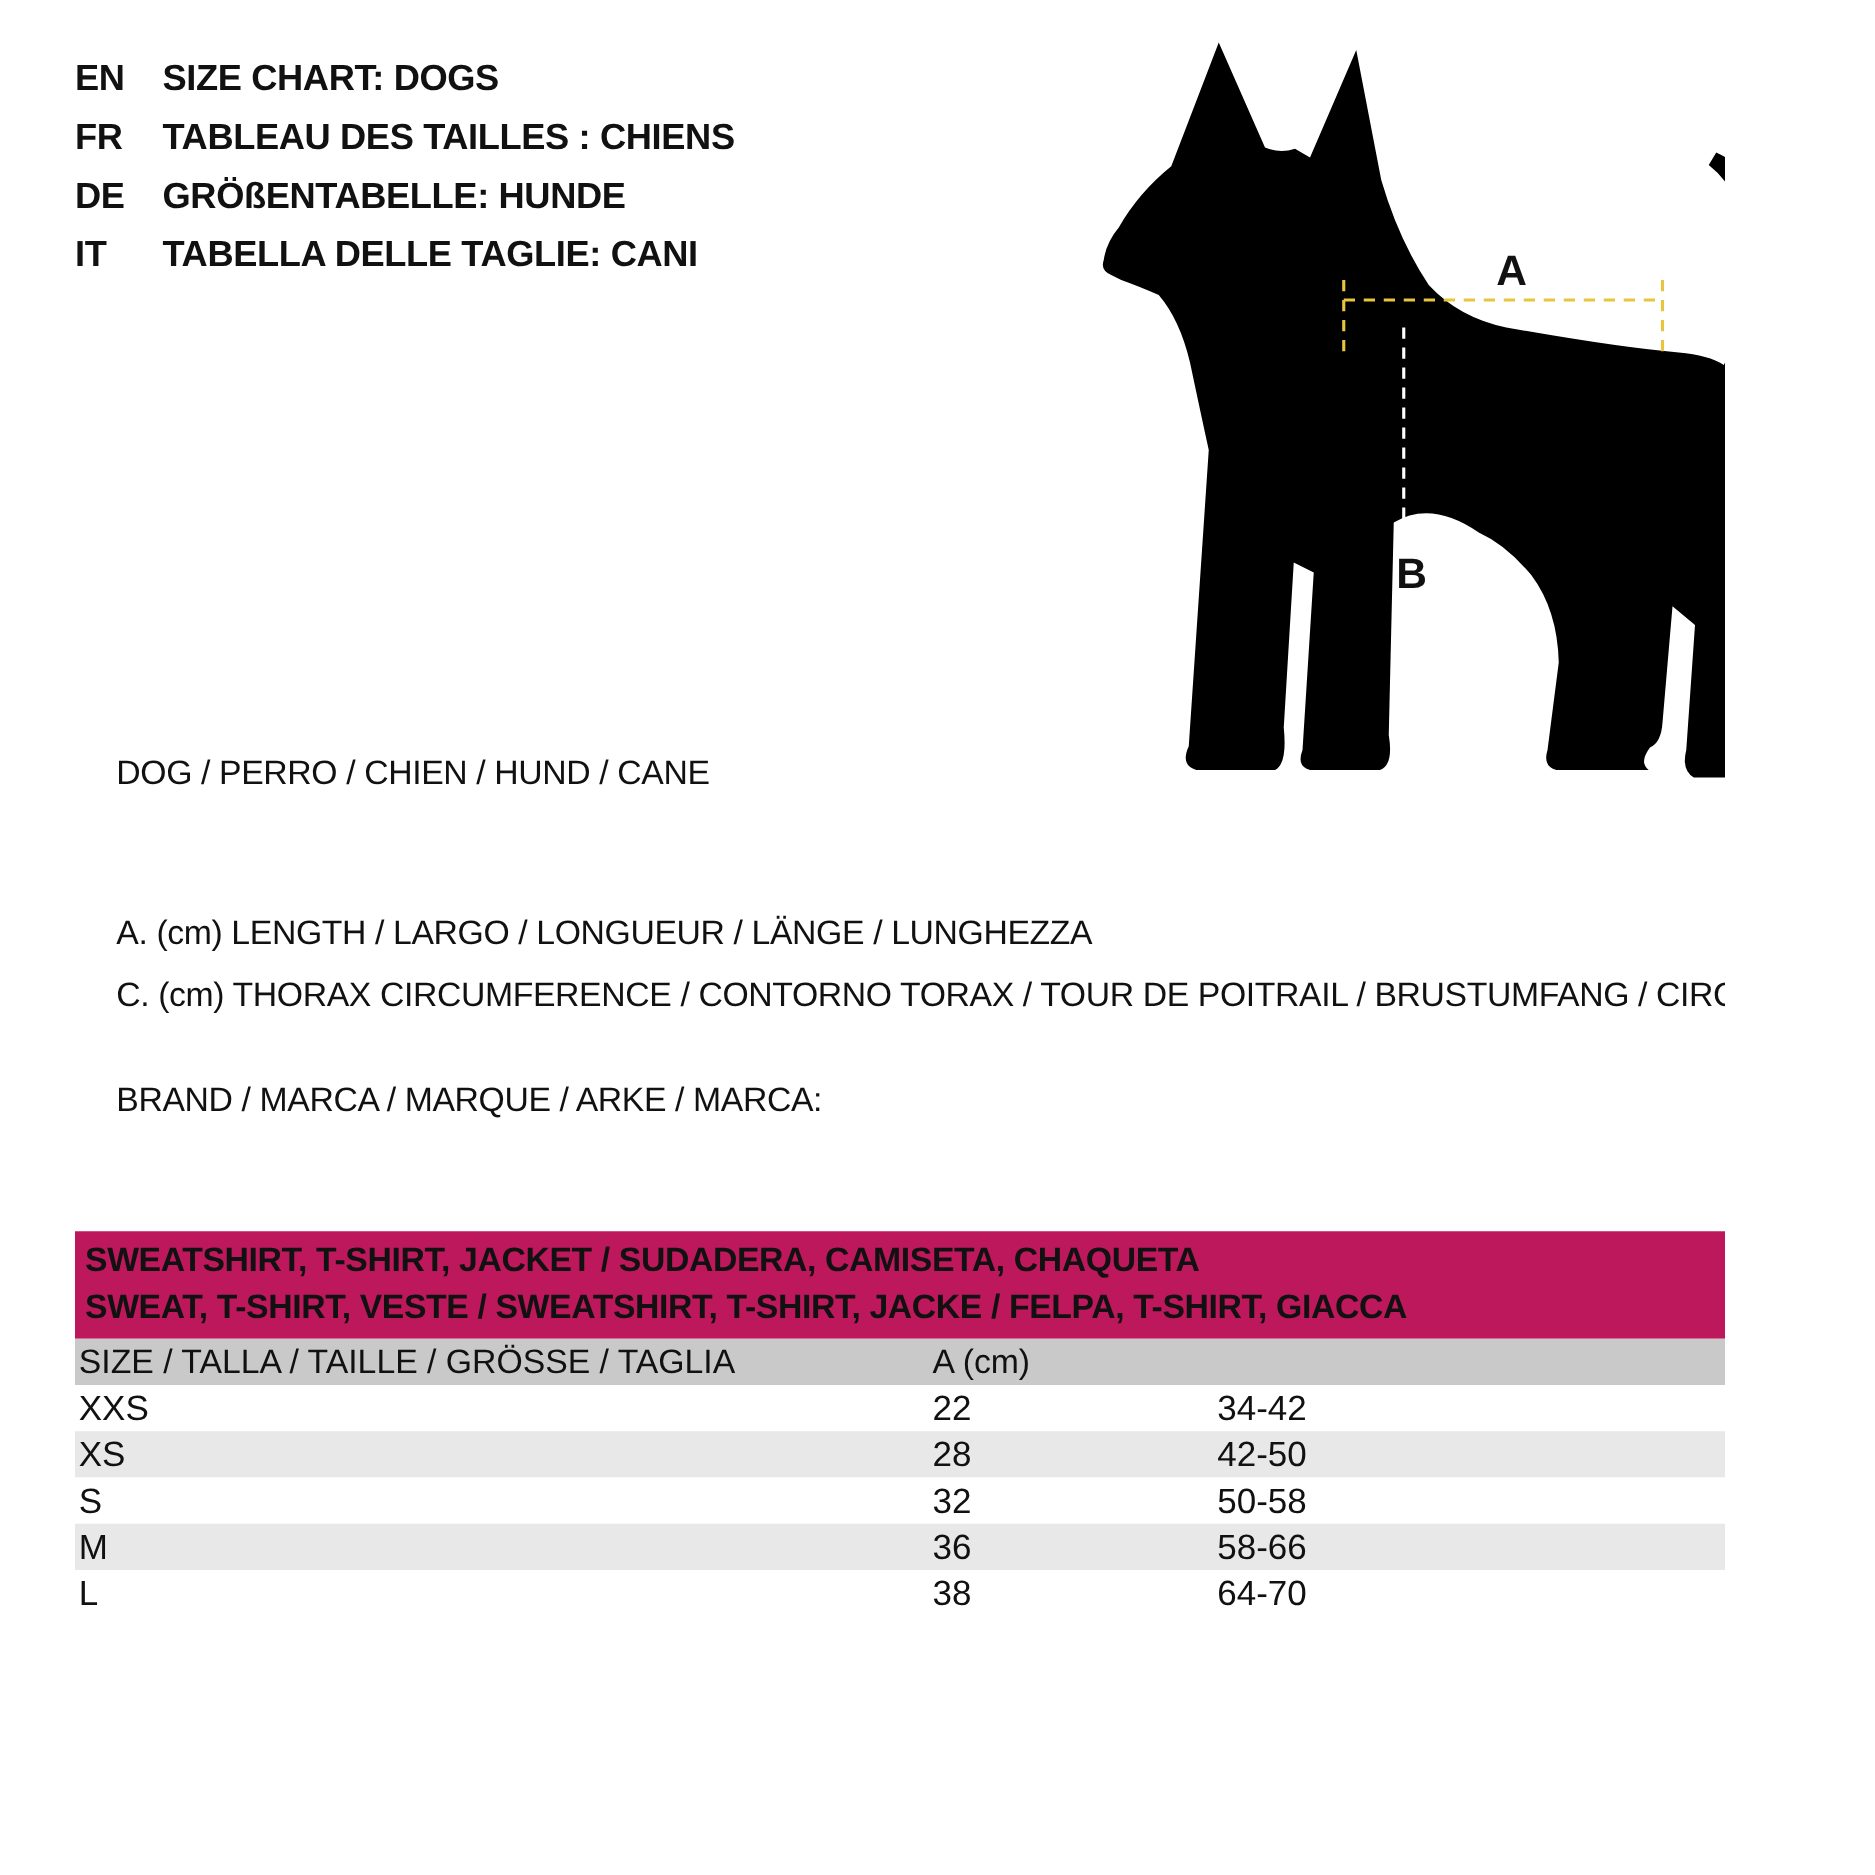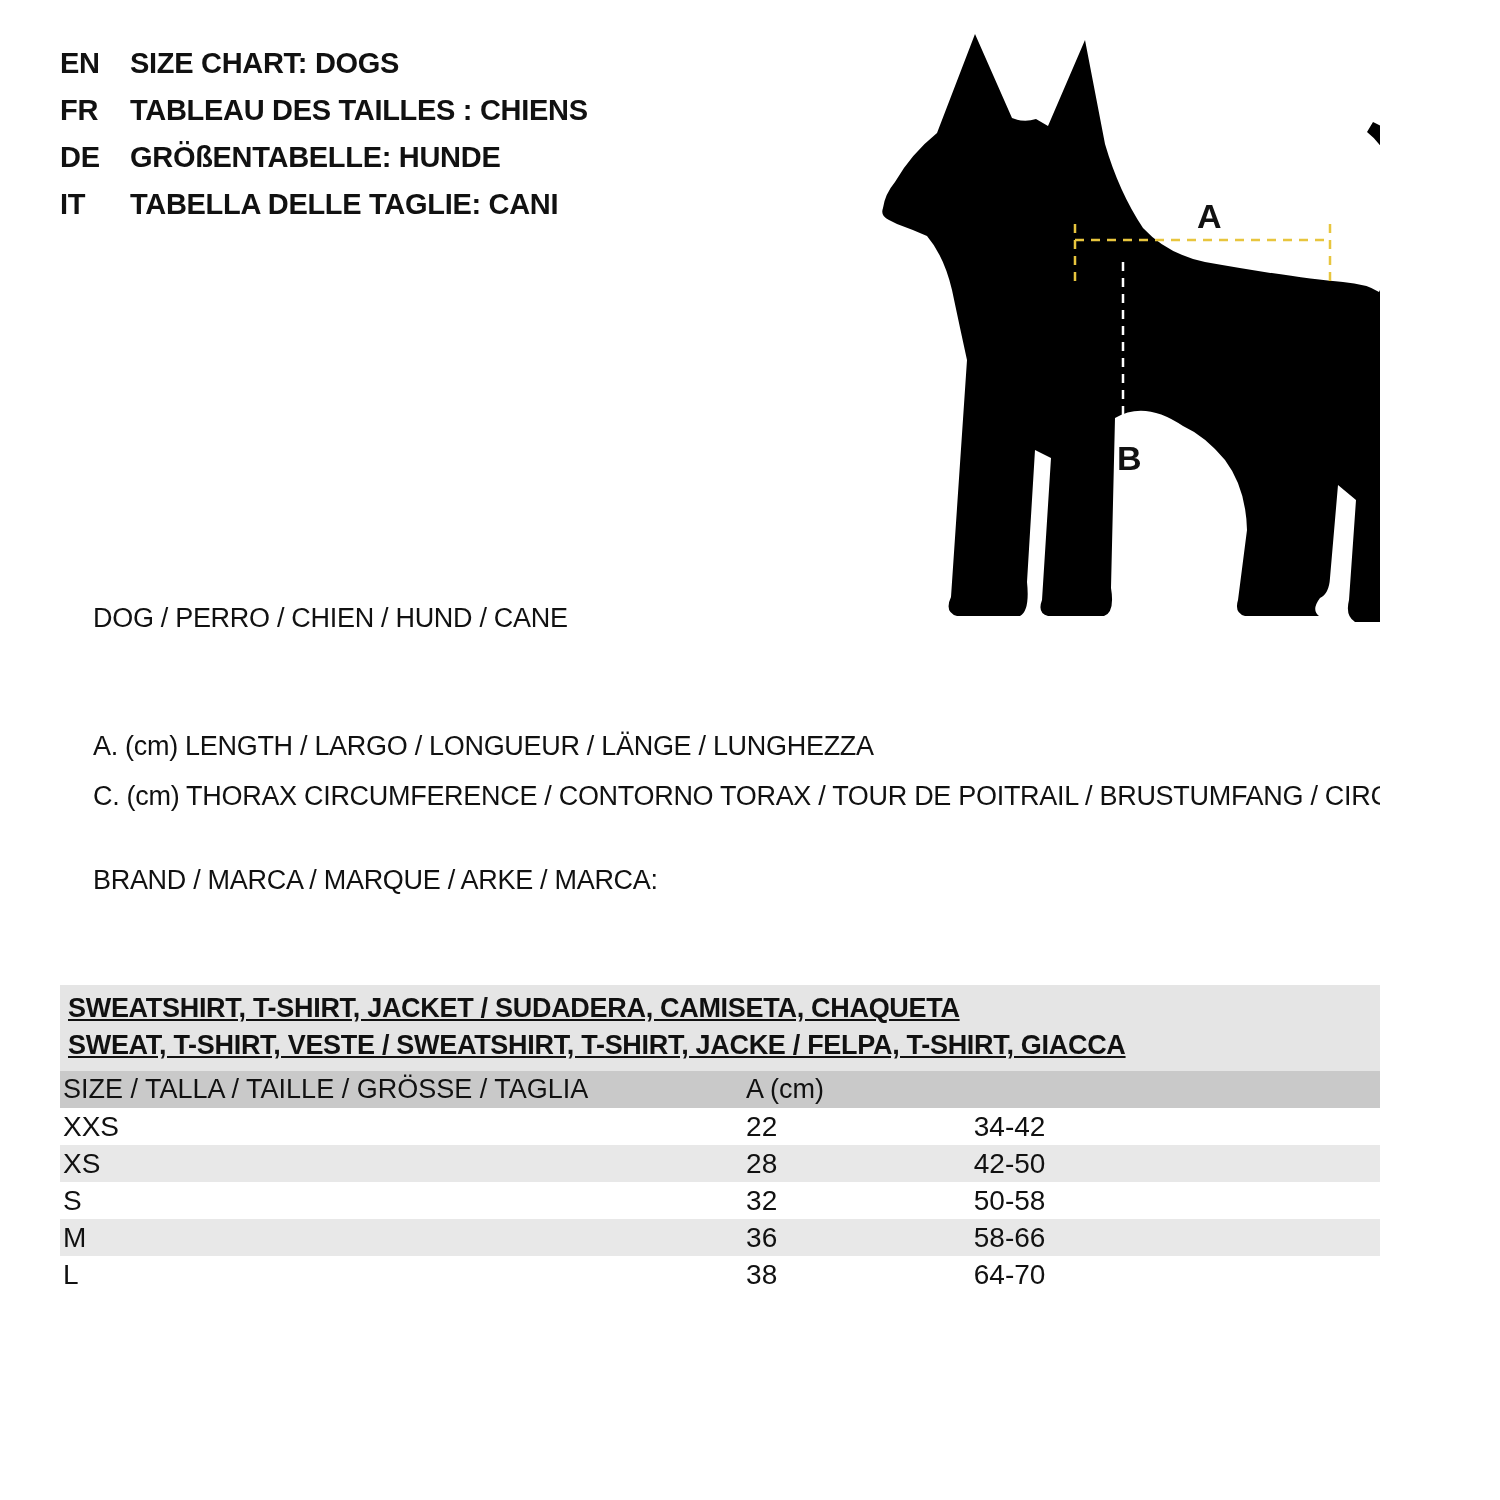--- a/index.html
+++ b/index.html
@@ -22,22 +22,22 @@
   
   .caption { position:absolute; left:60px; font-size:27px; line-height:36px; letter-spacing:-0.3px; white-space:nowrap;margin-left:33px; }
   .dog-caption { top:600px; }
   .legend-a   { top:728px; }
   .legend-c   { top:778px; }
   .brand-line { top:862px; }
 
   
   .size-table { position:absolute; left:60px; top:985px; width:1380px; }
   .table-title {
-    background:#e5e5e5; padding:5px 25px 7px 8px;
-    font-weight:bold; font-size:27px; line-height:37px; letter-spacing:-0.3px;text-decoration:underline;
+    background:#be185d; padding:5px 25px 7px 8px;
+    font-weight:bold; font-size:27px; line-height:37px; letter-spacing:-0.3px;
   }
   .trow { display:grid; grid-template-columns:49.5% 16.5% 34%; align-items:center; }
   .trow > span { padding-left:3px; white-space:nowrap; }
   .table-head { background:#c9c9c9; height:37px; font-size:27px; }
   .table-body .trow { height:37px; font-size:28px; }
   .table-body .trow:nth-child(even) { background:#e8e8e8; }
   .table-body .trow:nth-child(odd)  { background:#ffffff; }
 </style>
 </head>
 <body>

